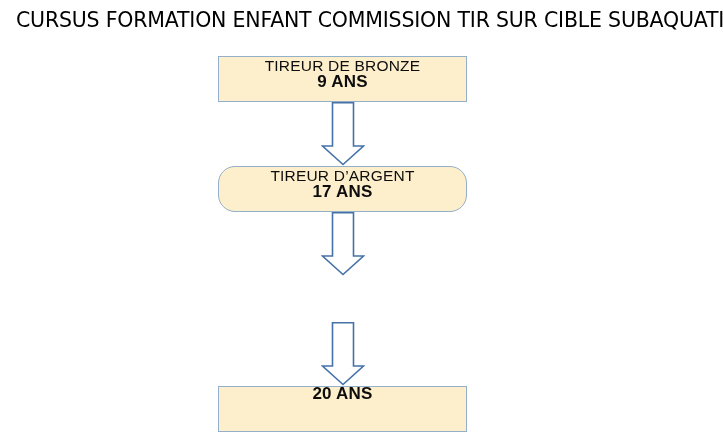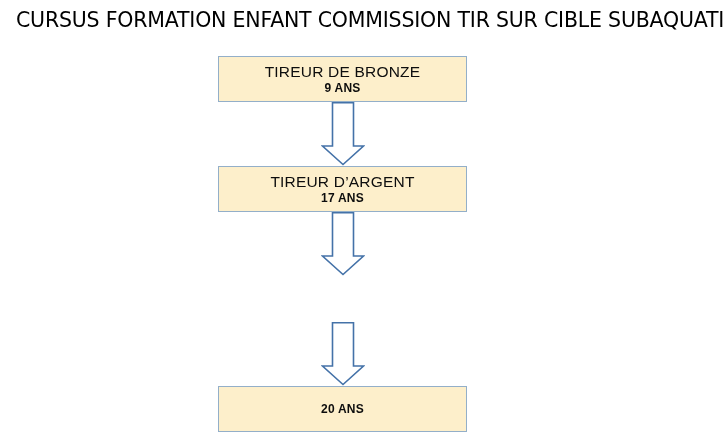--- a/index.html
+++ b/index.html
@@ -41,43 +41,42 @@
     position: absolute;
     left: 218px;
     width: 249px;
     height: 46px;
     box-sizing: border-box;
     background: #FDEFCB;
     border: 1.4px solid #93AFC9;
     display: flex;
     flex-direction: column;
     align-items: center;
-    justify-content: center;
   }
   .box-title {
     font-family: "Liberation Sans", sans-serif;
     font-size: 15.5px;
     font-weight: 400;
     color: #0d0d0d;
     line-height: 18px;
     letter-spacing: 0.2px;
     white-space: nowrap;
   }
   .box-age {
     font-family: "Liberation Sans", sans-serif;
-    font-size: 12px;
+    font-size: 17px;
     font-weight: 600;
     color: #0d0d0d;
     line-height: 14px;
     letter-spacing: 0.2px;
     white-space: nowrap;
   }
 
   #box-0 { top: 56px; }
-  #box-1 { top: 166px; }
+  #box-1 { top: 166px; border-radius: 17px; }
   #box-2 { top: 276px; }
   #box-3 { top: 386px; }
 
   
   .flow-arrow {
     position: absolute;
     left: 321px;
     width: 44px;
     height: 64px;
   }

